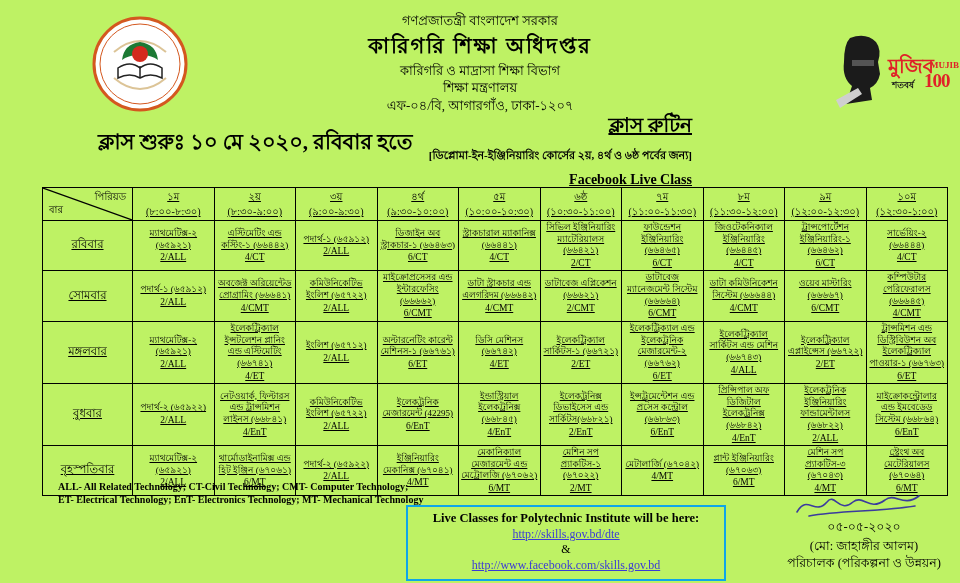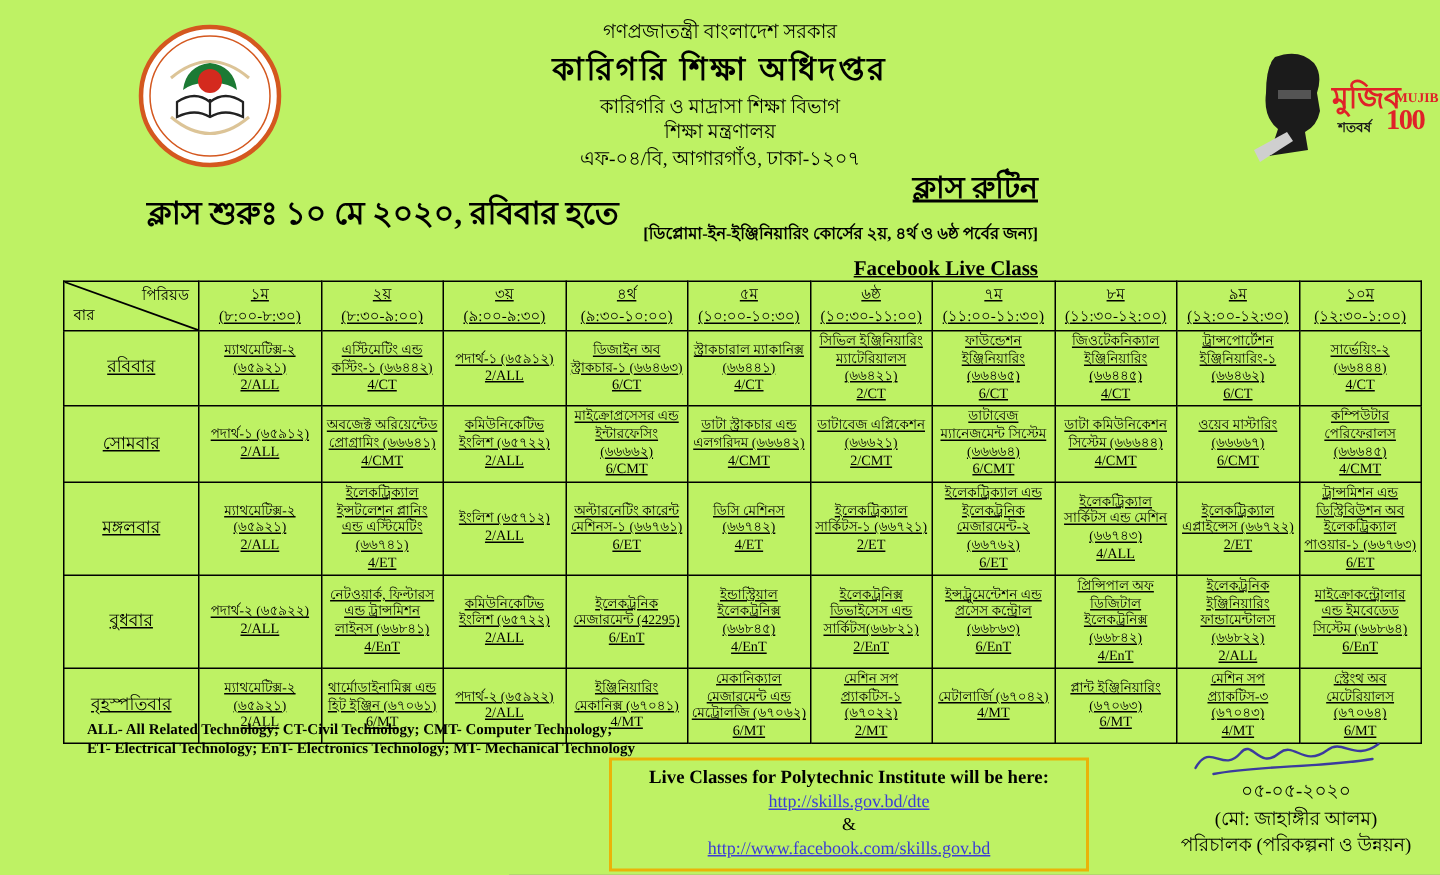--- a/index.html
+++ b/index.html
@@ -31,21 +31,21 @@
   .cell .grp { font-size:9.5px; }
   th.corner { position:relative; padding:0; height:32px; }
   th.corner svg { position:absolute; inset:0; width:100%; height:100%; }
   .corner-top { position:absolute; top:1px; right:6px; font-size:10px; }
   .corner-bot { position:absolute; bottom:1px; left:6px; font-size:10px; }
 
   
   .legend { position:absolute; left:46px; top:481px; font-size:10px; font-weight:bold; line-height:1.25;margin-left:12px; }
 
   
-  .livebox { position:absolute; left:406px; top:505px; width:320px; border:2px solid #eab308; text-align:center; padding:4px 6px 6px; }
+  .livebox { position:absolute; left:406px; top:505px; width:320px; border:2px solid #0ea5e9; text-align:center; padding:4px 6px 6px; }
   .livebox .bt { font-size:12.5px; font-weight:bold; }
   .livebox a { font-size:12px; text-decoration:underline; display:block; margin-top:1px; }
   .livebox .amp { font-size:12px; }
 
   
   .sig { position:absolute; left:766px; top:488px; width:196px; text-align:center; }
   .sig .date { font-size:12.5px; margin-top:-4px; }
   .sig .nm, .sig .des { font-size:12.5px; line-height:1.35; }
 
   

